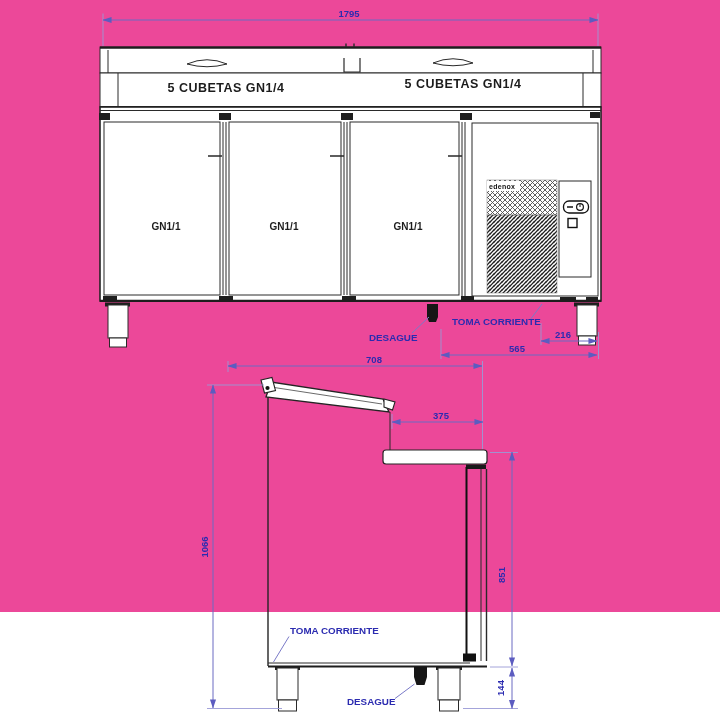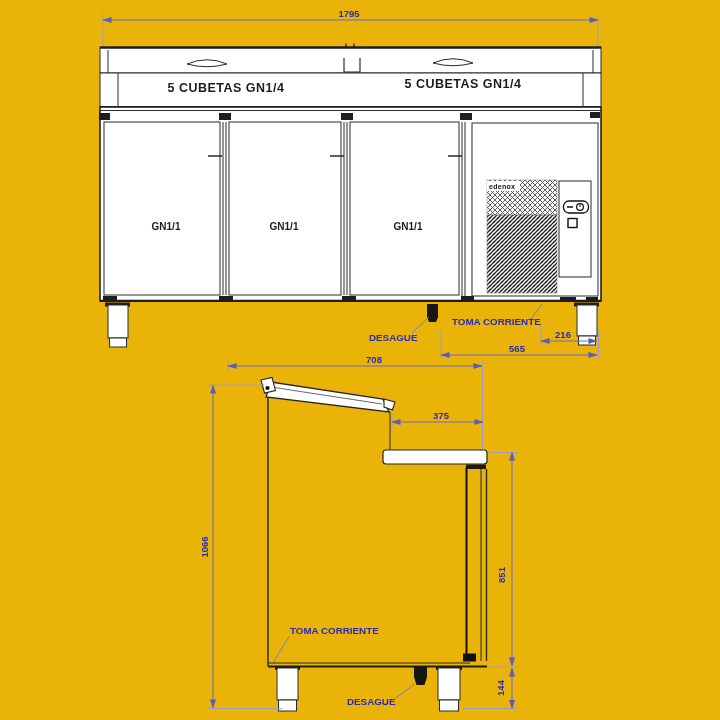--- a/index.html
+++ b/index.html
@@ -1,16 +1,16 @@
 <!DOCTYPE html>
 <html><head>
 <meta charset="utf-8">
 <style>
   html,body { margin:0; padding:0; background:#ffffff; width:720px; height:720px; overflow:hidden; }
-  .canvas { position:relative; width:720px; height:720px; background:#eab308; }
+  .canvas { position:relative; width:720px; height:612px; background:#ec4899; }
   svg { display:block; }
   svg text { font-family:"Liberation Sans","DejaVu Sans",sans-serif; }
   .ln   { stroke:#2a2a2a; stroke-width:1; }
   .thk  { stroke:#1d1d1d; stroke-width:2.2; }
   .ext  { stroke:#9a9ad6; stroke-width:0.9; fill:none; }
   .dln  { stroke:#6a6ac2; stroke-width:1; fill:none; }
   .ldr  { stroke:#7a7ac8; stroke-width:1; fill:none; }
   .dtx  { fill:#2b2bb0; font-size:9.5px; font-weight:bold; }
   .lbl  { fill:#2b2bb0; font-size:9.8px; font-weight:bold; }
   .blk  { fill:#1c1c1c; font-weight:bold; }

